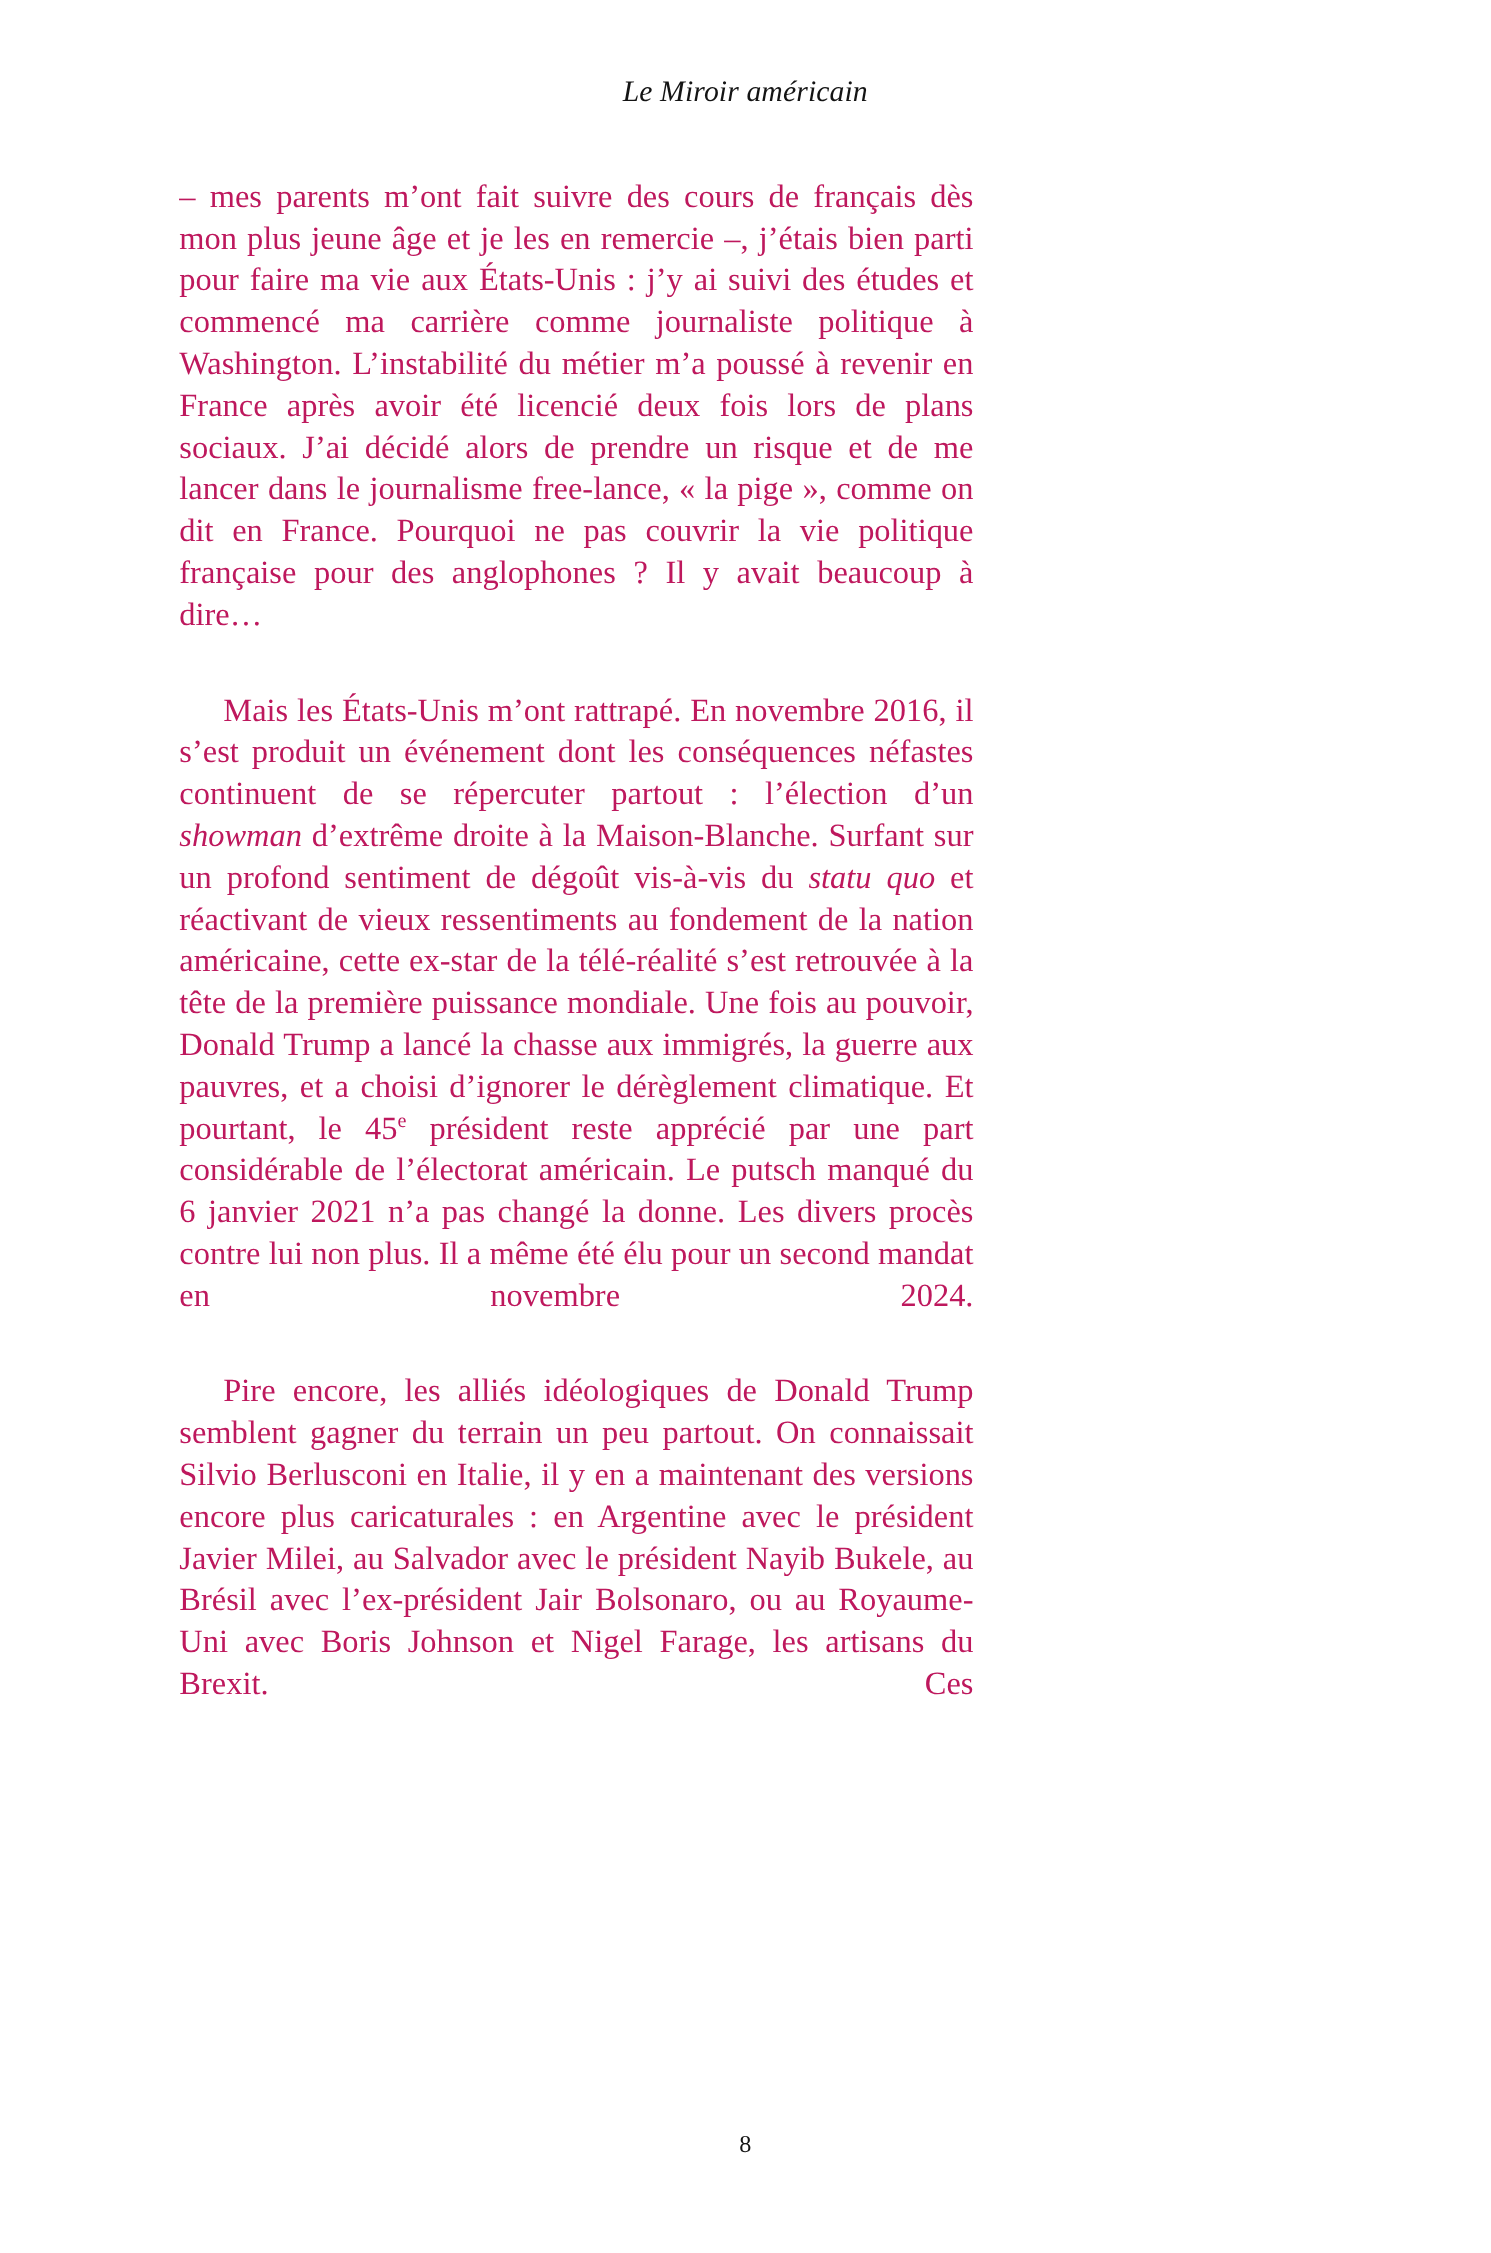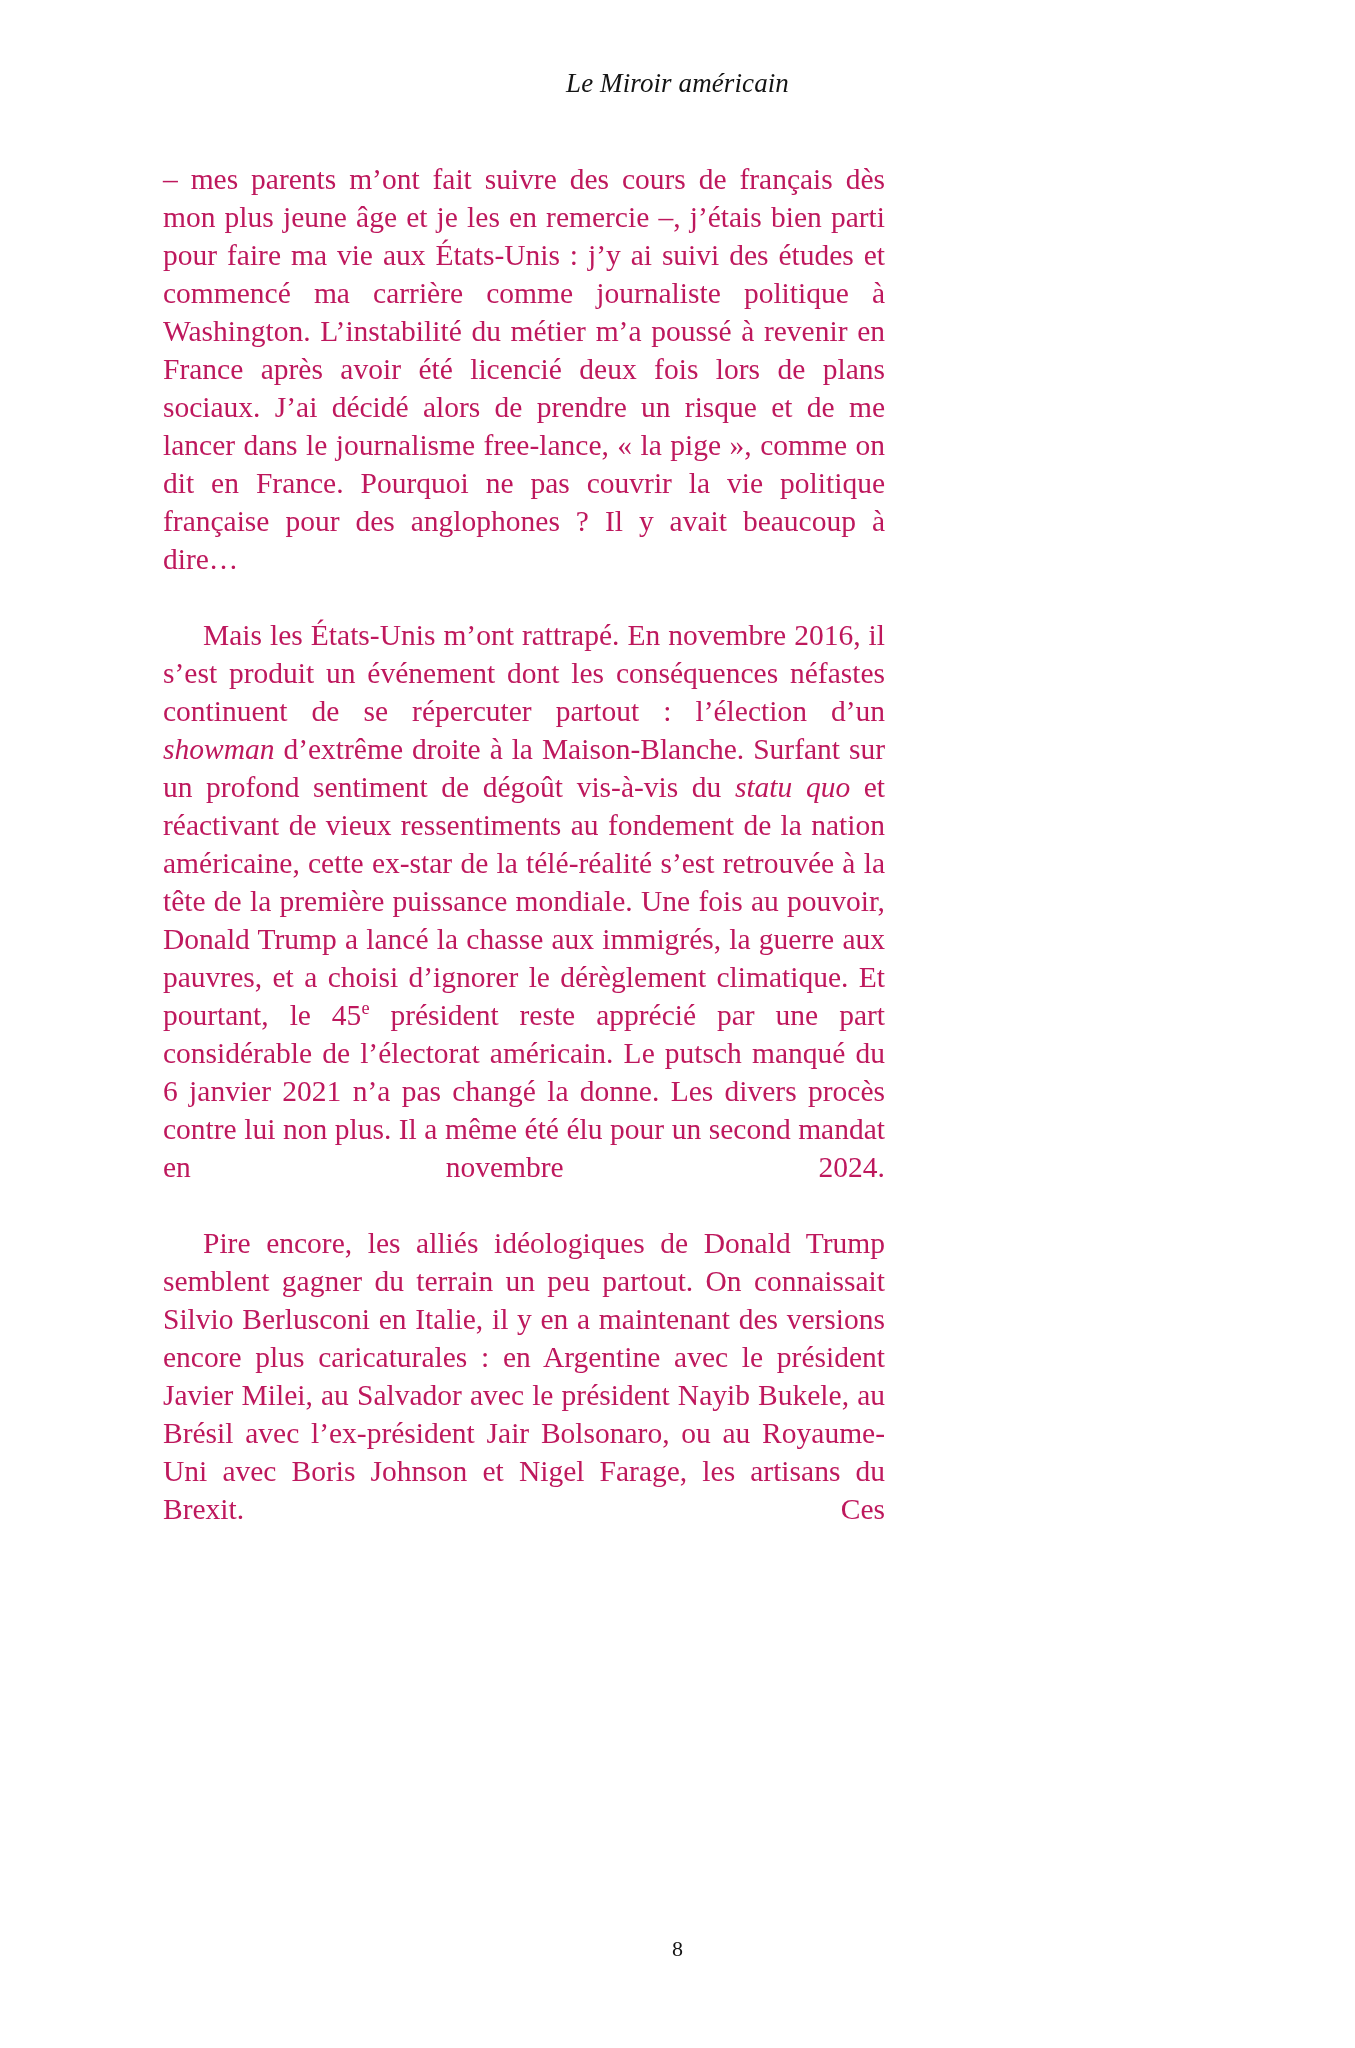--- a/index.html
+++ b/index.html
@@ -52,21 +52,21 @@
     color: #be185d;
     hyphens: manual;
   }
 
   .para + .para {
     margin-top: 38px;
   }
 
   .para.indent {
     text-indent: 40px;
-    margin-top: 0;
+    margin-top: 11px;
   }
 
   .para .it {
     font-style: italic;
   }
 
   sup {
     font-size: 0.62em;
     vertical-align: super;
     line-height: 0;

